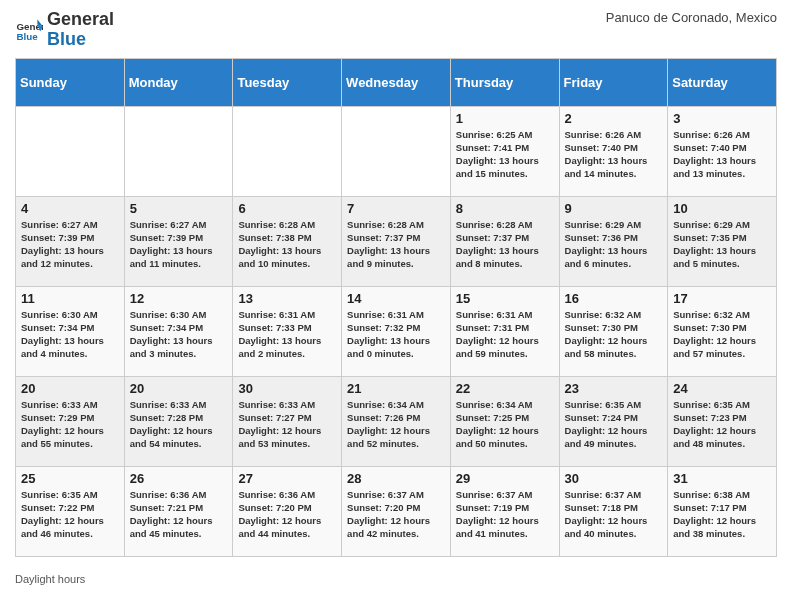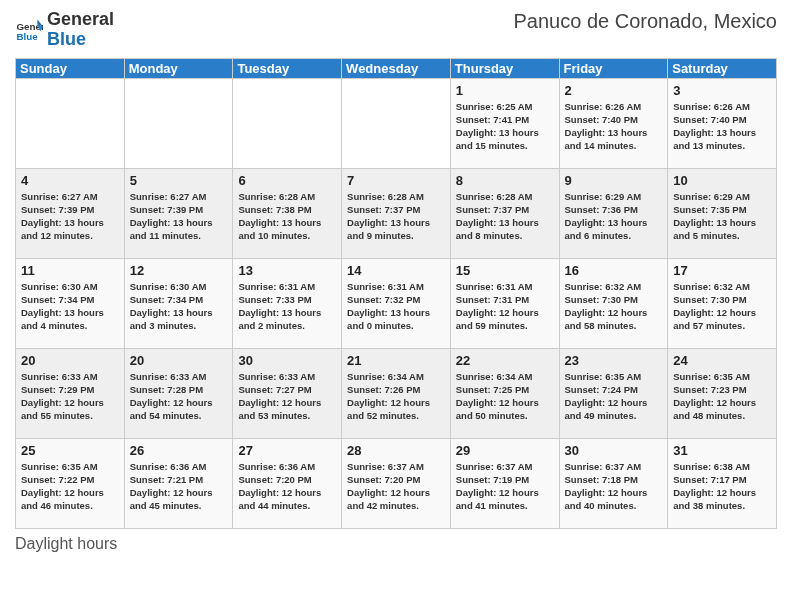--- a/index.html
+++ b/index.html
@@ -27,35 +27,35 @@
     }
     .title-block {
       text-align: right;
     }
     .title-block h1 {
       font-size: 36px;
       font-weight: bold;
       color: #222;
     }
     .title-block h2 {
-      font-size: 20px;
+      font-size: 13px;
       font-weight: normal;
       color: #444;
     }
     .calendar {
       width: 100%;
       border-collapse: collapse;
       table-layout: fixed;
     }
     .calendar thead tr th {
       background: #2a7dc9;
       color: #fff;
       font-size: 13px;
       font-weight: bold;
-      padding: 2px 4px;
+      padding: 16px 4px;
       text-align: left;
       border: 1px solid #ccc;
     }
     .calendar tbody tr td {
       vertical-align: top;
       border: 1px solid #ccc;
       padding: 4px 5px;
       font-size: 10px;
       color: #333;
       min-height: 80px;
@@ -77,23 +77,23 @@
     .day-info {
       font-size: 9.5px;
       color: #333;
       line-height: 1.4;
       font-weight: bold;
     }
     .empty {
       background: #fff !important;
     }
     .footer-note {
-      font-size: 16px;
+      font-size: 11px;
       color: #555;
-      margin-top: 6px;
+      margin-top: 16px;
     }
   </style>
 </head>
 <body>
 
 <div class="header">
   <div class="logo">
     <svg class="logo-icon" viewBox="0 0 40 40" xmlns="http://www.w3.org/2000/svg">
       <text x="2" y="20" font-size="14" font-weight="bold" fill="#333">General</text>
       <text x="2" y="34" font-size="14" font-weight="bold" fill="#1a6faf">Blue</text>

